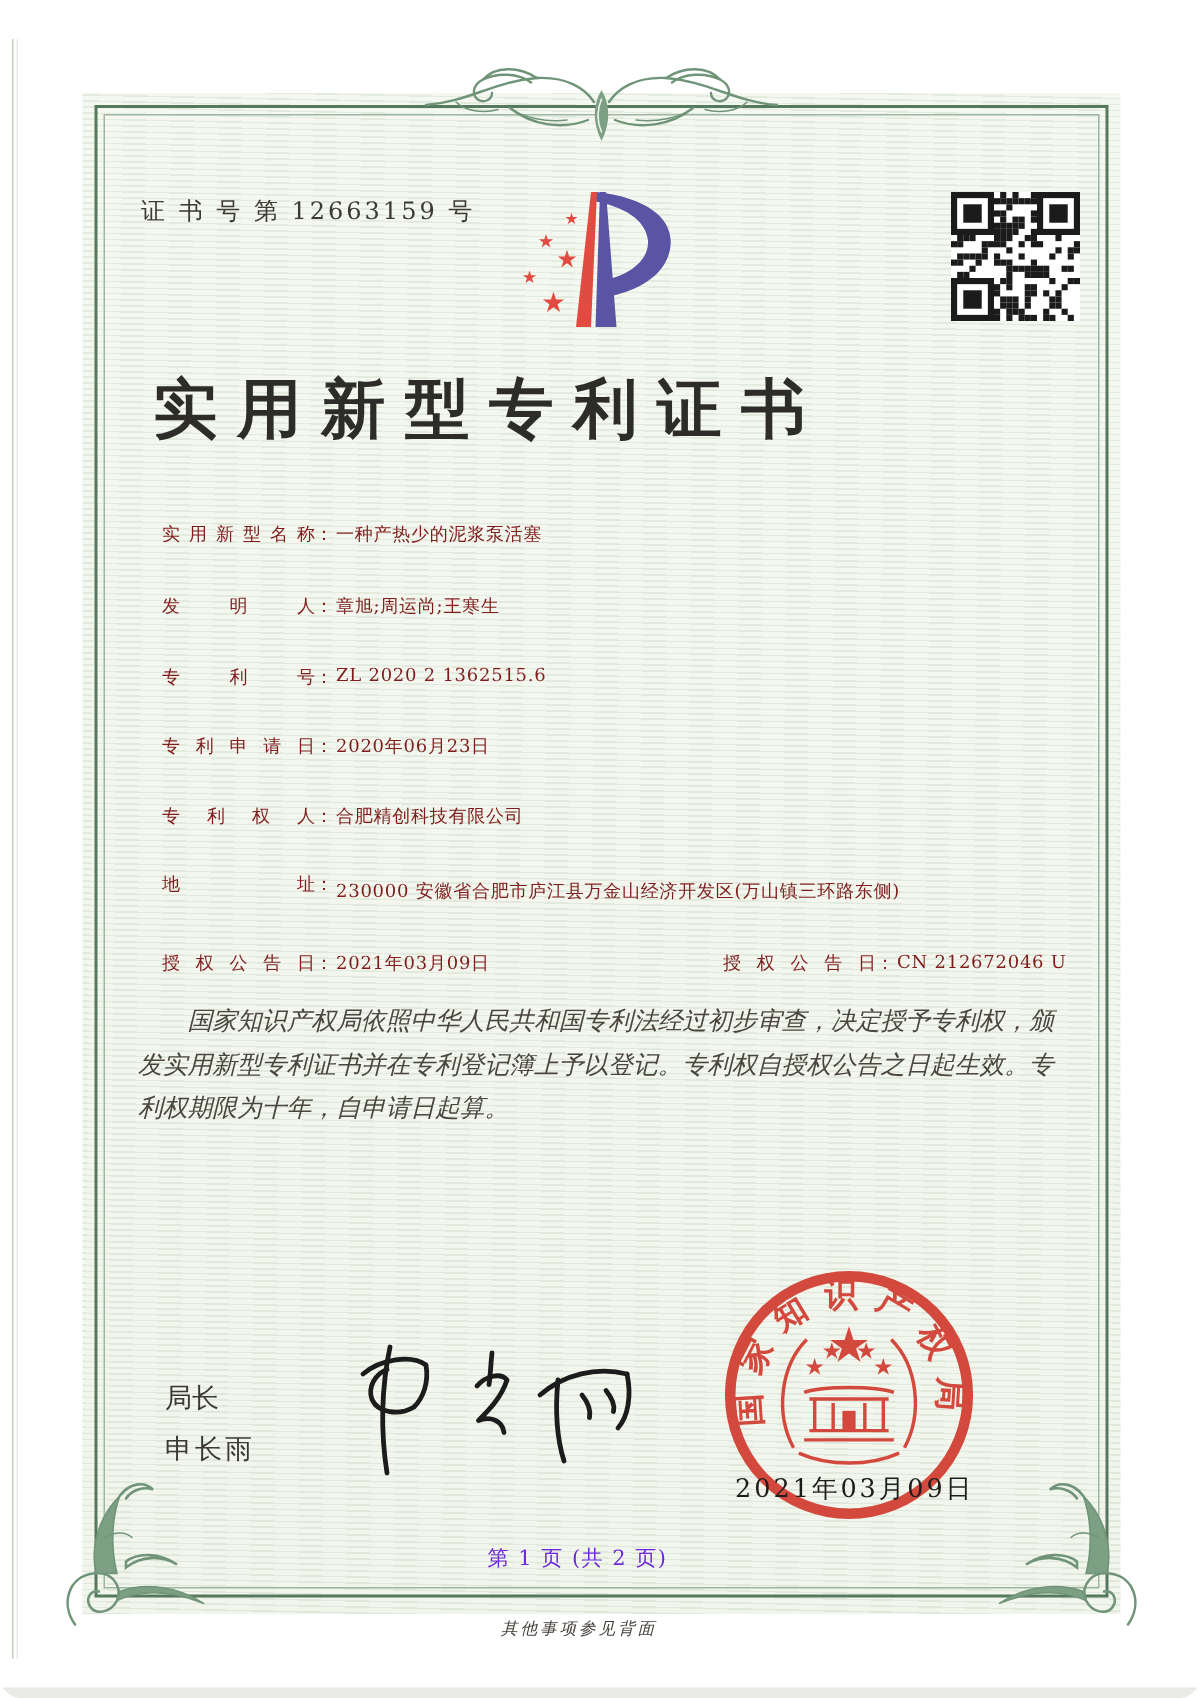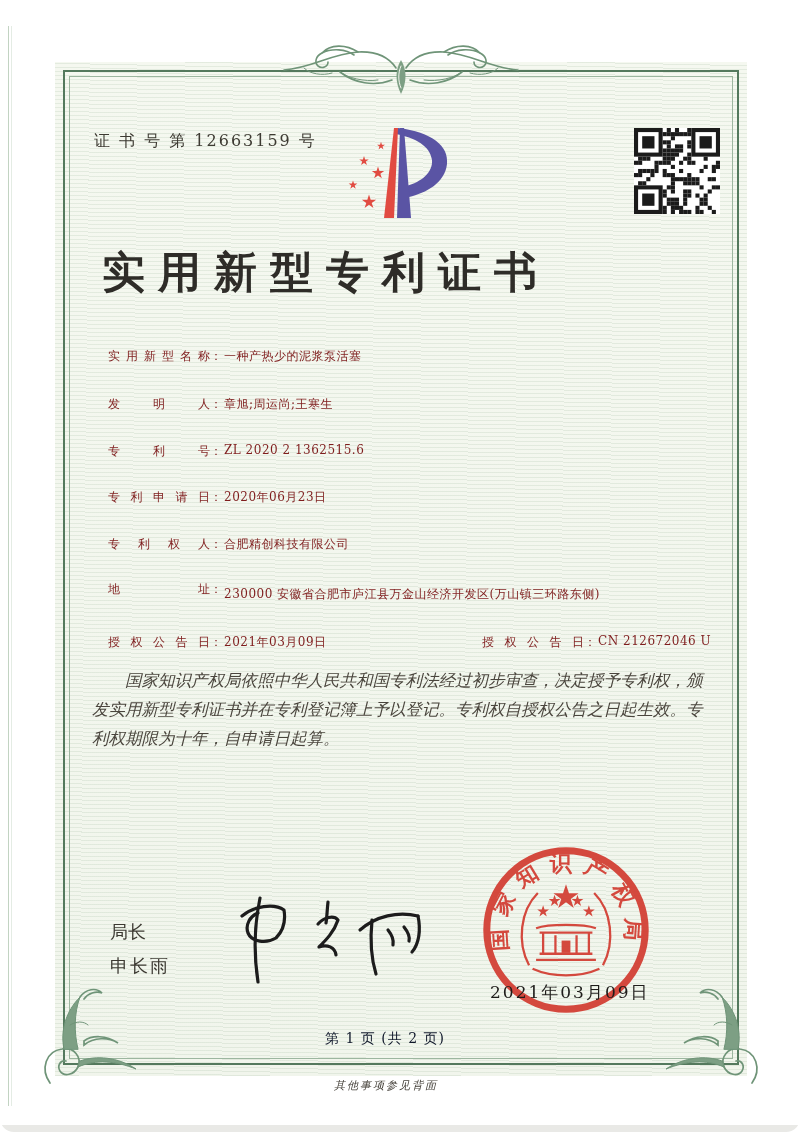--- a/index.html
+++ b/index.html
@@ -27,21 +27,21 @@
   .fvalue.wrap{width:492px;line-height:26px;}
   .pair2{position:absolute;left:374px;top:0;white-space:nowrap;}
   .bodytext{position:absolute;left:92px;top:666px;width:620px;font-size:16.5px;line-height:29px;
             font-style:italic;color:#4a453d;}
   .bodytext p{margin:0;text-indent:2em;}
   .signer-title{position:absolute;left:110px;top:920px;font-size:18px;color:#3b3831;}
   .signer-name{position:absolute;left:110px;top:954px;font-size:18px;letter-spacing:2px;color:#3b3831;}
   .signature{position:absolute;left:222px;top:886px;}
   .seal{position:absolute;left:478px;top:842px;}
   .seal-date{position:absolute;left:490px;top:981px;font-size:17px;letter-spacing:2px;color:#1e1c1a;white-space:nowrap;}
-  .page-info{position:absolute;left:0;top:1030px;width:770px;text-align:center;font-size:14px;letter-spacing:1px;color:#0f172a;}
+  .page-info{position:absolute;left:0;top:1030px;width:770px;text-align:center;font-size:14px;letter-spacing:1px;color:#6d28d9;}
   .back-note{position:absolute;left:0;top:1078px;width:772px;text-align:center;font-size:11px;font-style:italic;letter-spacing:2px;color:#45413a;}
 </style>
 </head>
 <body>
 
 <div class="page">
 
   <div class="page-edge-left"></div>
   <div class="page-edge-left2"></div>
   <div class="page-bottom-shade"></div>

